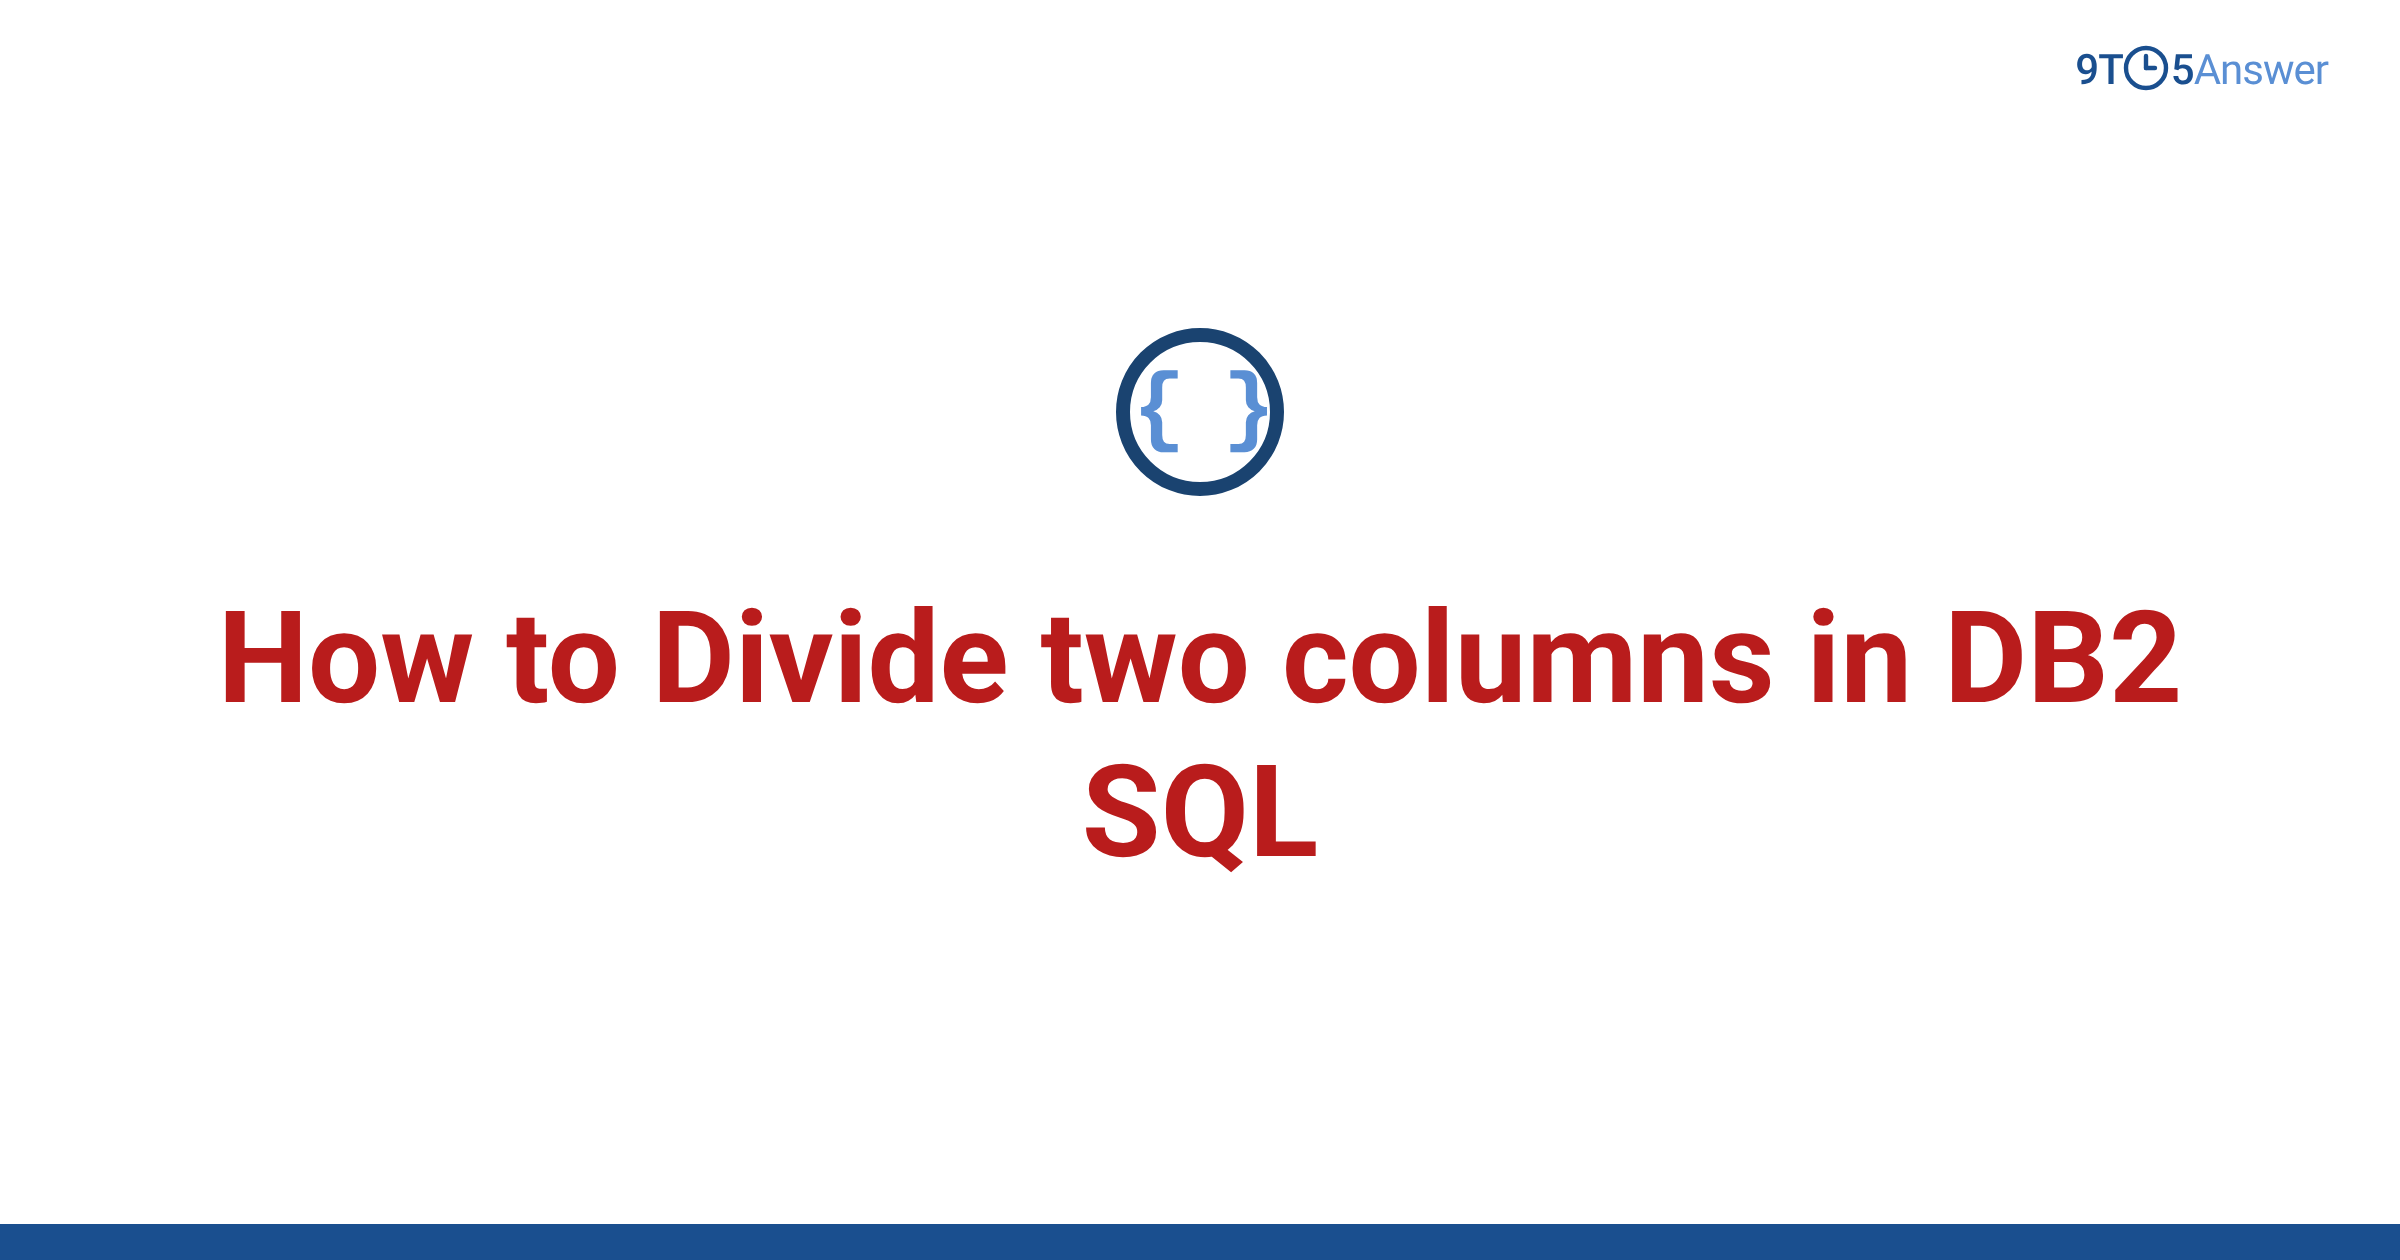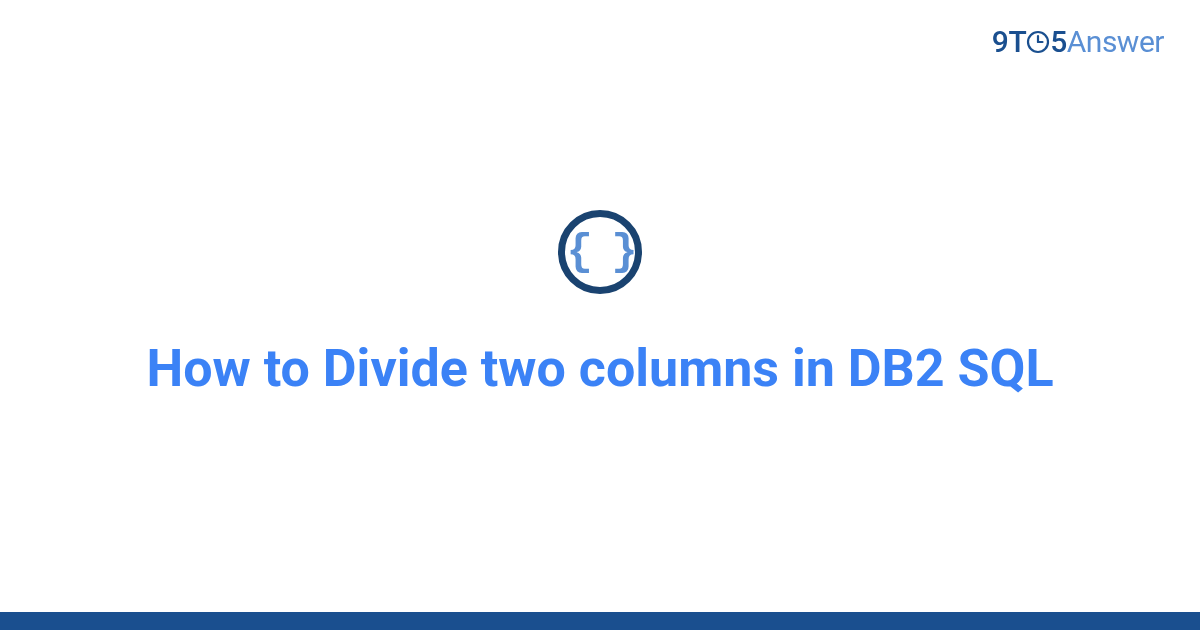--- a/index.html
+++ b/index.html
@@ -14,21 +14,21 @@
       font-family: -apple-system, BlinkMacSystemFont, "Segoe UI", Roboto, Helvetica, Arial, sans-serif;
       position: relative;
       overflow: hidden;
     }
     .header {
       position: absolute;
       top: 24px;
       right: 36px;
     }
     .brand {
-      font-size: 30px;
+      font-size: 21px;
       font-weight: 400;
       letter-spacing: -0.5px;
     }
     .brand-9t {
       color: #1a4f8f;
       font-weight: 500;
     }
     .brand-clock-wrap {
       display: inline-flex;
       align-items: center;
@@ -68,23 +68,23 @@
     }
     .braces {
       font-size: 44px;
       font-weight: 700;
       color: #5a8fd4;
       font-family: "Courier New", monospace;
       letter-spacing: -4px;
       line-height: 1;
     }
     .title {
-      font-size: 52px;
+      font-size: 64px;
       font-weight: 700;
-      color: #3b82f6;
+      color: #b91c1c;
       text-align: center;
       line-height: 1.2;
       max-width: 1050px;
     }
     .footer-bar {
       position: absolute;
       bottom: 0;
       left: 0;
       width: 100%;
       height: 18px;

